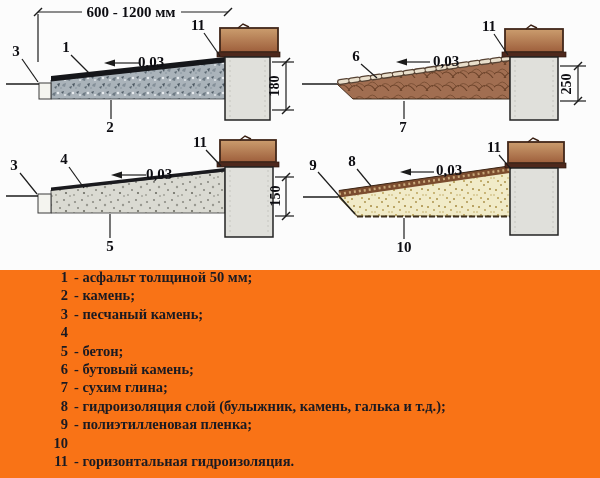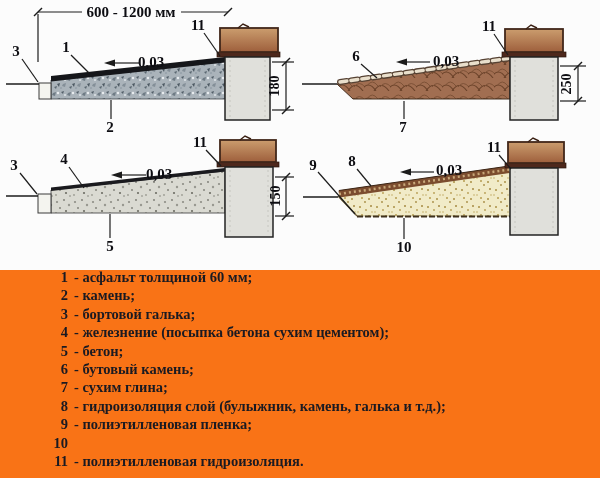--- a/index.html
+++ b/index.html
@@ -240,33 +240,32 @@
       <g>
         <text class="svg-lbl" x="494" y="152" text-anchor="middle">11</text>
         <line class="ln" x1="499" y1="155" x2="511" y2="169"></line>
       </g>
     </g>
   </svg>
 
   <div class="legend">
     <div class="legend-row">
         <span class="legend-num">1</span>
-        <span>- асфальт толщиной 60 мм;</span>
+        <span>- асфальт толщиной 50 мм;</span>
       </div>
     <div class="legend-row">
         <span class="legend-num">2</span>
         <span>- камень;</span>
       </div>
     <div class="legend-row">
         <span class="legend-num">3</span>
-        <span>- бортовой галька;</span>
+        <span>- песчаный камень;</span>
       </div>
     <div class="legend-row">
         <span class="legend-num">4</span>
-        <span>- железнение (посыпка бетона сухим цементом);</span>
       </div>
     <div class="legend-row">
         <span class="legend-num">5</span>
         <span>- бетон;</span>
       </div>
     <div class="legend-row">
         <span class="legend-num">6</span>
         <span>- бутовый камень;</span>
       </div>
     <div class="legend-row">
@@ -279,17 +278,17 @@
       </div>
     <div class="legend-row">
         <span class="legend-num">9</span>
         <span>- полиэтилленовая пленка;</span>
       </div>
     <div class="legend-row">
         <span class="legend-num">10</span>
       </div>
     <div class="legend-row">
         <span class="legend-num">11</span>
-        <span>- полиэтилленовая гидроизоляция.</span>
+        <span>- горизонтальная гидроизоляция.</span>
       </div>
   </div>
 
 </div>
 
 </body></html>

